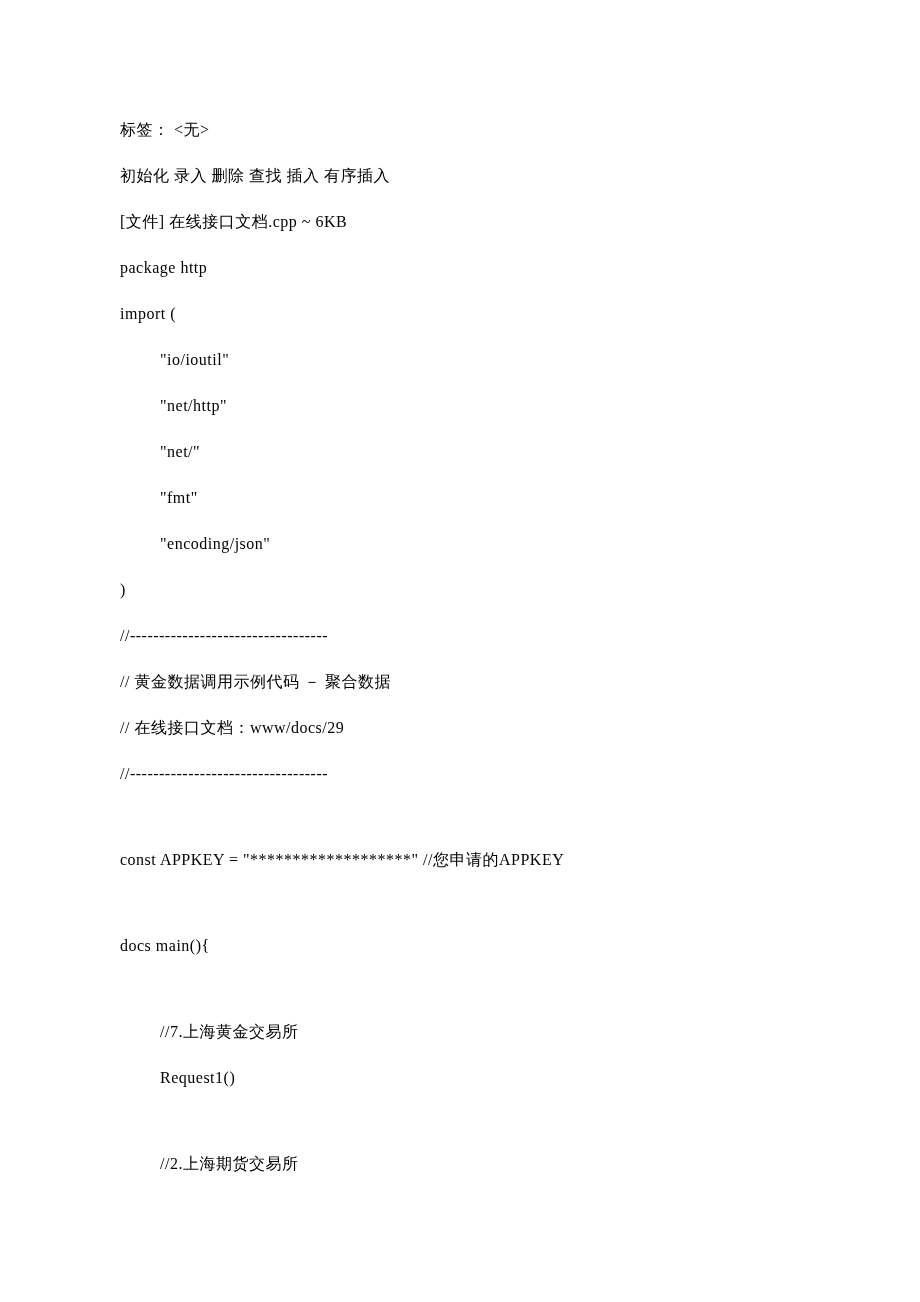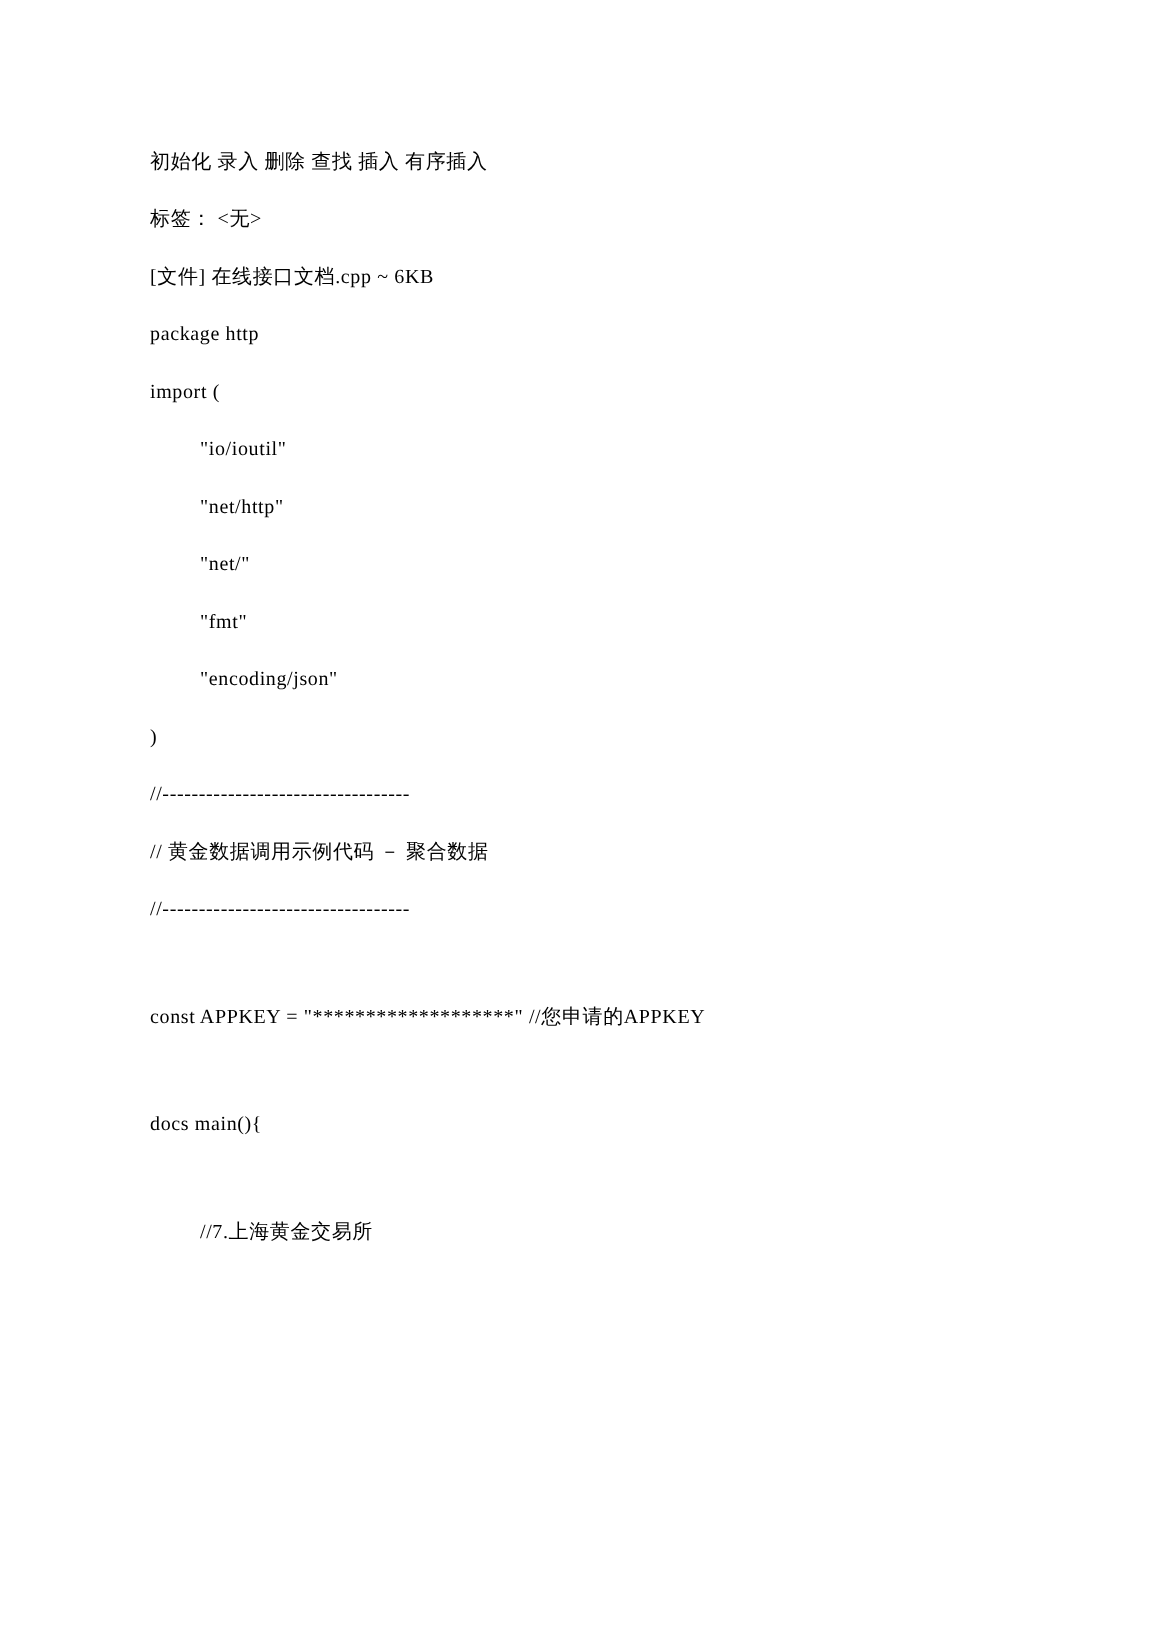--- a/index.html
+++ b/index.html
@@ -27,36 +27,39 @@
     height: 18px;
   }
   .indent1 {
     padding-left: 40px;
   }
 </style>
 </head>
 <body>
 
 <div class="page">
+  <div class="line">标签： &lt;无&gt;</div>
   <div class="line">初始化 录入 删除 查找 插入 有序插入</div>
-  <div class="line">标签： &lt;无&gt;</div>
   <div class="line">[文件] 在线接口文档.cpp ~ 6KB</div>
   <div class="line">package http</div>
   <div class="line">import (</div>
   <div class="line indent1">"io/ioutil"</div>
   <div class="line indent1">"net/http"</div>
   <div class="line indent1">"net/"</div>
   <div class="line indent1">"fmt"</div>
   <div class="line indent1">"encoding/json"</div>
   <div class="line">)</div>
   <div class="line">//----------------------------------</div>
   <div class="line">// 黄金数据调用示例代码 － 聚合数据</div>
+  <div class="line">// 在线接口文档：www/docs/29</div>
   <div class="line">//----------------------------------</div>
   <div class="blank"></div>
   <div class="line">const APPKEY = "*******************" //您申请的APPKEY</div>
   <div class="blank"></div>
   <div class="line">docs main(){</div>
   <div class="blank"></div>
   <div class="line indent1">//7.上海黄金交易所</div>
+  <div class="line indent1">Request1()</div>
   <div class="blank"></div>
+  <div class="line indent1">//2.上海期货交易所</div>
   <div class="blank"></div>
 
 </div>
 
 </body></html>

